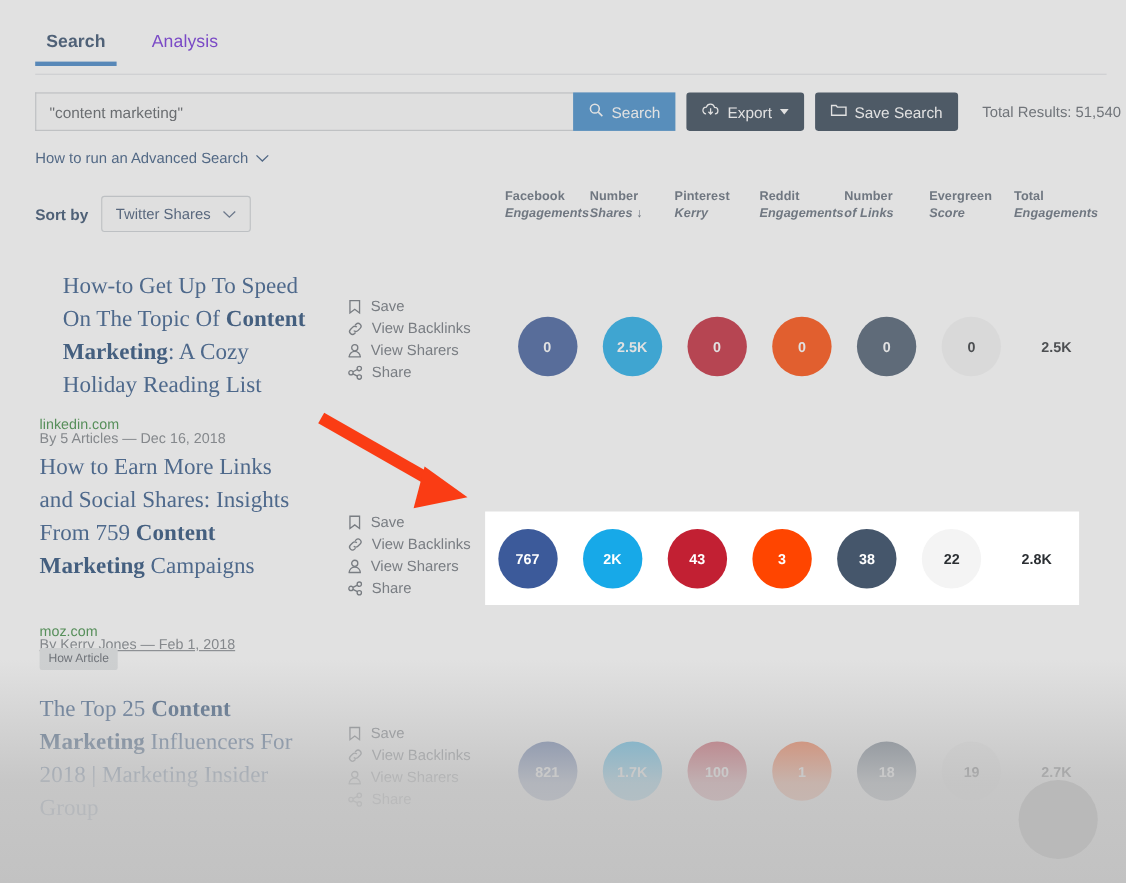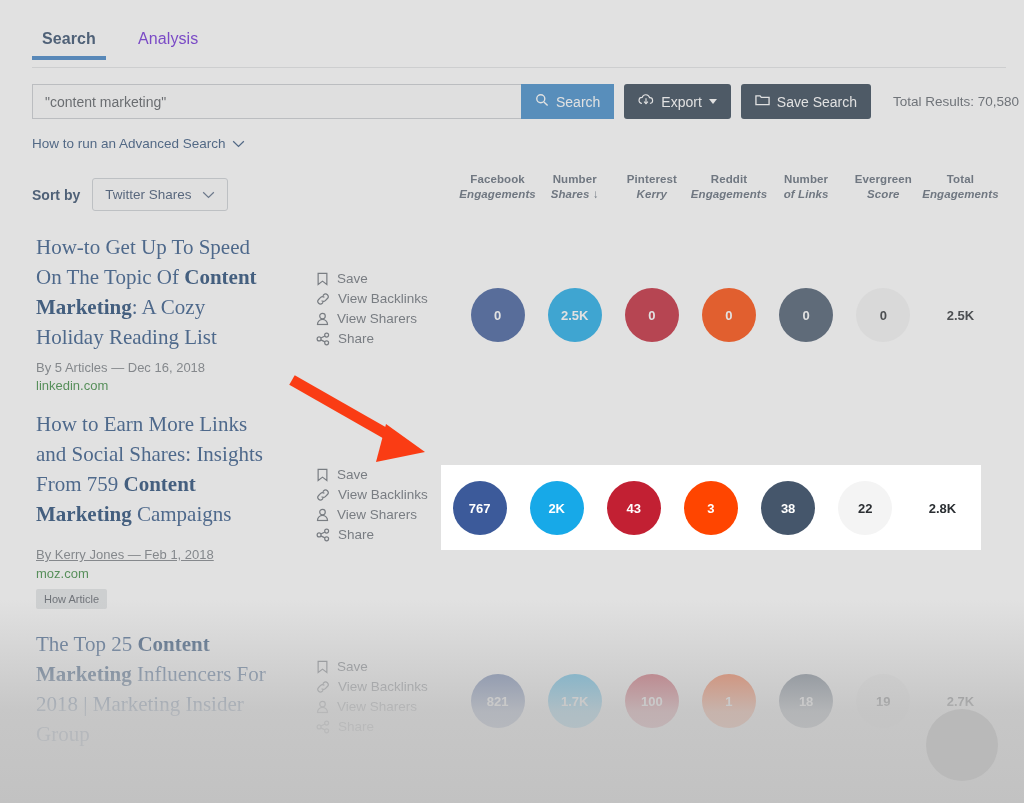--- a/index.html
+++ b/index.html
@@ -52,34 +52,34 @@
   
   .sortrow{position:absolute;left:14px;top:178px;display:flex;align-items:center;gap:12px;}
   .sortlabel{font-size:14px;font-weight:bold;color:#2f4868;}
   .sortbox{
     height:33px;box-sizing:border-box;border:1px solid #ccd0d4;border-radius:3px;
     background:#fdfdfd;display:flex;align-items:center;gap:10px;padding:0 12px;
     font-size:13.5px;color:#3c5170;cursor:pointer;
   }
   .headers{position:absolute;left:441px;top:172px;width:540px;display:flex;}
   .hcell{
-    width:77.5px;text-align:center;font-size:11.5px;font-weight:bold;color:#5d6876;
+    width:77.5px;text-align:left;font-size:11.5px;font-weight:bold;color:#5d6876;
     line-height:15px;letter-spacing:.1px;
   }
   .hcell .l2{display:block;font-style:italic;}
   
   .result{position:absolute;left:0;width:988px;}
   .r-title{
     position:absolute;left:18px;width:240px;
     font-family:"Liberation Serif", serif;
     font-size:21px;line-height:30px;color:#2d5385;cursor:pointer;
   }
   .r-title b{font-weight:bold;color:#1f4573;}
   .r-meta{
-    position:absolute;left:18px;font-size:13px;color:#7b8086;white-space:nowrap;
+    position:absolute;left:18px;font-size:13px;color:#7b8086;white-space:nowrap;margin-top:31px;
   }
   .r-domain{position:absolute;left:18px;font-size:13px;color:#3a8a3f;cursor:pointer;}
   .r-badge{
     position:absolute;left:18px;background:#e3e5e7;color:#5d636b;font-size:11px;
     padding:4px 8px;border-radius:2px;
   }
   .actions{position:absolute;left:298px;display:flex;flex-direction:column;gap:6px;}
   .action{
     display:flex;align-items:center;gap:8px;font-size:13.5px;color:#6a7078;cursor:pointer;
     line-height:14px;
@@ -147,21 +147,21 @@
         <span style="border-left:4px solid transparent;border-right:4px solid transparent;border-top:5px solid #fff;"></span>
       </div>
       <div class="btn btn-dark">
         <span>
           <svg width="15" height="14" viewBox="0 0 16 14" fill="none" stroke="#ffffff" stroke-width="1.4">
             <path d="M1 12V2.6h4.4l1.3 1.6H15V12z"></path>
           </svg>
         </span>
         <span>Save Search</span>
       </div>
-      <div class="total">Total Results: 70,580</div>
+      <div class="total">Total Results: 51,540</div>
     </div>
 
     <div class="adv">
       <span>How to run an Advanced Search</span>
       <span>
         <svg width="13" height="8" viewBox="0 0 14 9" fill="none" stroke="#33537c" stroke-width="1.4">
           <path d="M1 1.4L7 7.2 13 1.4"></path>
         </svg>
       </span>
     </div>
@@ -183,21 +183,21 @@
         <div class="hcell"><span>Number</span><span class="l2">Shares ↓</span></div>
         <div class="hcell"><span>Pinterest</span><span class="l2">Kerry</span></div>
         <div class="hcell"><span>Reddit</span><span class="l2">Engagements</span></div>
         <div class="hcell"><span>Number</span><span class="l2">of Links</span></div>
         <div class="hcell"><span>Evergreen</span><span class="l2">Score</span></div>
         <div class="hcell"><span>Total</span><span class="l2">Engagements</span></div>
       </div>
 
     <div id="results-host">
         <div class="result">
-          <div class="r-title" style="top: 232px;"><span>How-to Get Up To Speed On The Topic Of </span><b>Content Marketing</b><span>: A Cozy Holiday Reading List</span></div>
+          <div class="r-title" style="top: 244px; margin-left: 21px;"><span>How-to Get Up To Speed On The Topic Of </span><b>Content Marketing</b><span>: A Cozy Holiday Reading List</span></div>
           <div class="r-meta" style="top: 360px;">By 5 Articles — Dec 16, 2018</div>
           <div class="r-domain" style="top: 378px;">linkedin.com</div>
           <div class="actions" style="top: 272px;">
             <div class="action">
               <span>
                 <svg width="13" height="14" viewBox="0 0 14 15" stroke="#6a7078" stroke-width="1.3" fill="none">
                   <path d="M2.3 1.4h9.4v12l-4.7-3.6-4.7 3.6z"></path>
                 </svg>
               </span>
               <span>Save</span>

